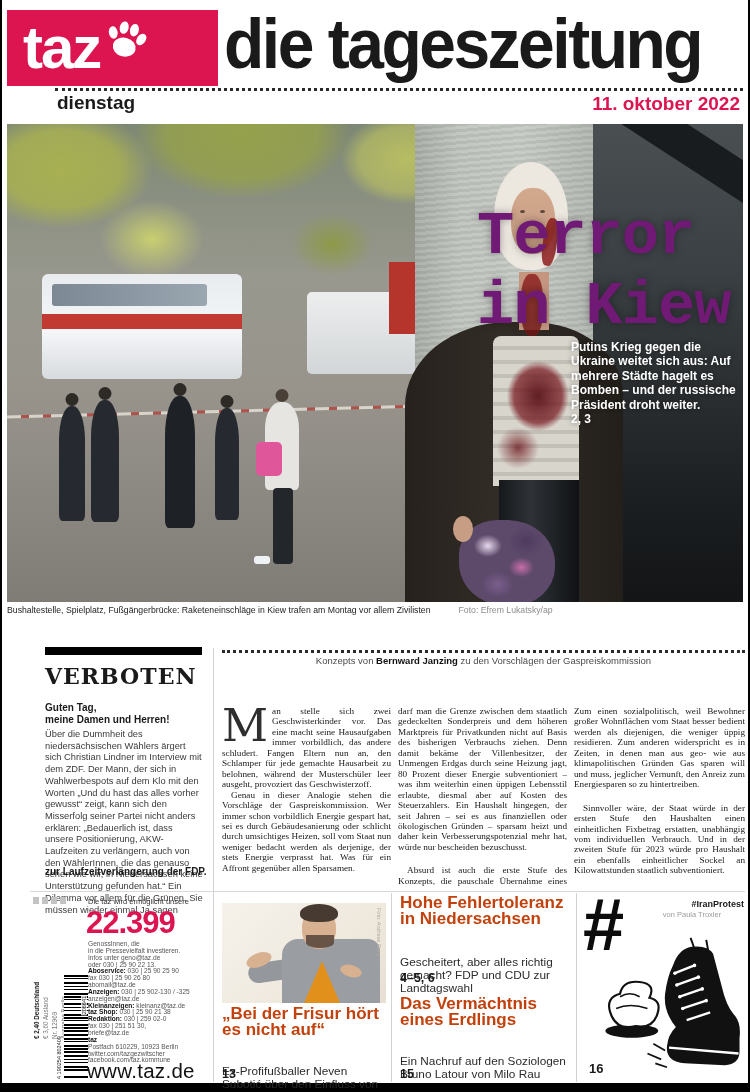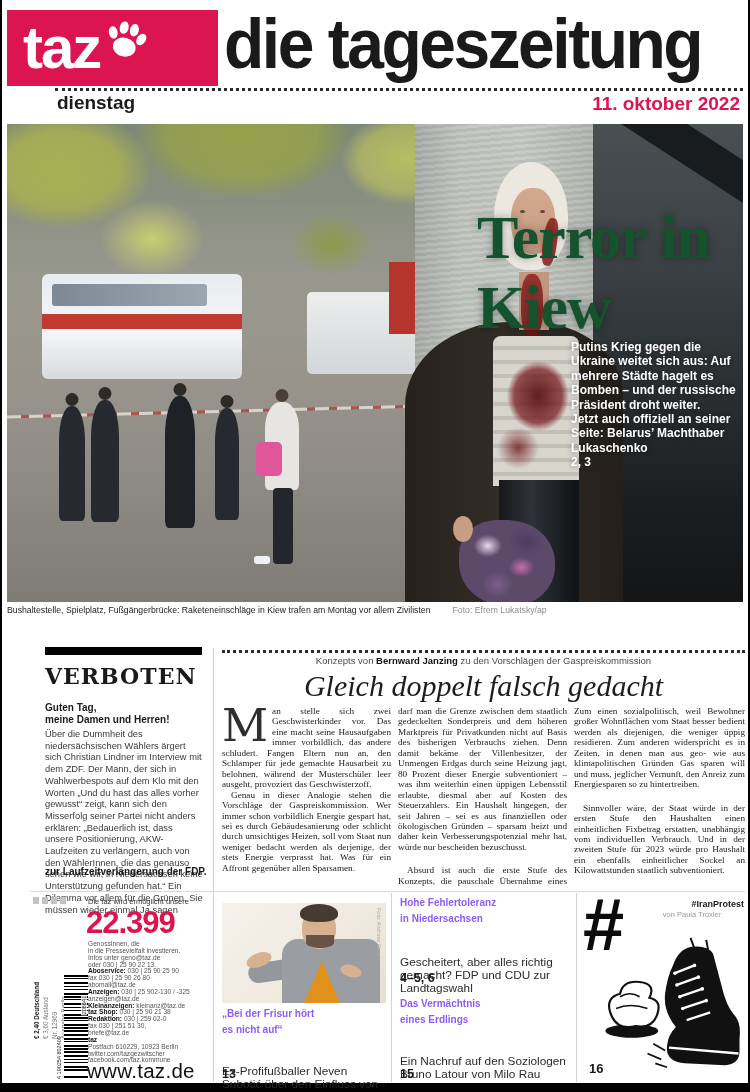--- a/index.html
+++ b/index.html
@@ -81,30 +81,30 @@
      transform:rotate(8deg);opacity:.85;}
   .w-blood2{left:514px;top:150px;width:22px;height:62px;border-radius:40%;opacity:.8;
      background:linear-gradient(180deg,#8e1c1c,#6d1414);}
   .w-scarf{left:452px;top:396px;width:96px;height:86px;border-radius:40% 50% 45% 50%;background:
      radial-gradient(20px 16px at 30% 30%,#e8d8ee,transparent 70%),
      radial-gradient(18px 14px at 65% 55%,#c86da8,transparent 70%),
      radial-gradient(22px 18px at 40% 75%,#7a5e8c,transparent 72%),
      radial-gradient(26px 22px at 70% 25%,#4e3b5e,transparent 72%),#5d4a6b;}
   .w-hand{left:446px;top:392px;width:20px;height:26px;background:#c79d84;border-radius:50%;}
 
-  #lead-headline{left:470px;top:78px;width:268px;color:#14532d;font-family:Liberation Serif, serif;
+  #lead-headline{left:470px;top:78px;width:268px;color:#701a75;font-family:Liberation Mono, monospace;
      font-weight:700;font-size:62px;line-height:70px;letter-spacing:-1px;
      text-shadow:0 0 8px rgba(0,0,0,.35);}
   #lead-dek{left:564px;top:204px;width:170px;color:#fff;font-weight:700;
      font-size:12px;line-height:14.4px;text-shadow:0 0 5px rgba(0,0,0,.45);margin-top:12px;}
   #lead-dek p{margin:0;}
   #lead-pageref{margin-top:1px;font-weight:700;}
 
   #lead-caption{left:7px;top:605px;width:736px;font-size:8.7px;color:#222;}
-  #lead-caption .credit{color:#8d8d8d;margin-left:22px;}
+  #lead-caption .credit{color:#8d8d8d;margin-left:28px;}
 
   
   #verb-bar{left:45px;top:647px;width:157px;height:8px;background:#000;}
   #dotline-comm{left:222px;right:5px;top:650px;border-top:3px dotted #2b2b2b;height:0;}
   .vline{position:absolute;width:1px;background:#d2d2d2;}
   #vline1{left:213px;top:648px;height:434px;}
   #vline2{left:391px;top:893px;height:189px;}
   #vline3{left:576px;top:893px;height:189px;}
   #hline{left:30px;top:891px;width:715px;height:1px;background:#d9d9d9;}
 
@@ -145,21 +145,21 @@
   #vert-info span{writing-mode:vertical-rl;transform:rotate(180deg);font-size:6.3px;color:#777;}
   #vert-info span:last-child{font-weight:700;color:#222;}
   #barcode{left:64px;top:975px;width:24px;height:104px;background:
      repeating-linear-gradient(180deg,#000 0 1.5px,#fff 1.5px 3px,#000 3px 4px,#fff 4px 7px,#000 7px 9px,#fff 9px 10.5px);}
   #barcode-ean{left:56px;top:975px;writing-mode:vertical-rl;transform:rotate(180deg);
      font-size:5.5px;color:#222;height:104px;}
   #barcode-code{left:81px;top:995px;writing-mode:vertical-rl;transform:rotate(180deg);
      font-size:5.5px;color:#222;background:rgba(255,255,255,.8);padding:1px 0;}
 
   
-  .t-title{font-size:10px;line-height:15.5px;font-weight:700;color:#8b5cf6;}
+  .t-title{font-size:17px;line-height:15.5px;font-weight:700;color:#c2410c;}
   .t-title span{display:block;}
   .t-body{font-size:11.8px;line-height:13px;color:#2b2b2b;margin-top:27px;}
   .t-page{font-size:12.5px;font-weight:700;}
 
   #sub-photo{left:222px;top:903px;width:164px;height:100px;overflow:hidden;
      background:linear-gradient(135deg,#f6f2eb 0%,#efe9de 60%,#e7dfd2 100%);}
   #sub-photo div{position:absolute;}
   .sp-suit{right:6px;bottom:0;width:98px;height:64px;background:#9a9da2;border-radius:16px 12px 0 0;}
   .sp-arm{left:26px;top:56px;width:78px;height:20px;background:#94979c;border-radius:10px;transform:rotate(-8deg);}
   .sp-sweater{right:46px;bottom:0;width:36px;height:42px;background:#e2901c;
@@ -235,21 +235,20 @@
     <div class="w-neck"></div>
     <div class="w-head"></div>
     <div class="w-face"></div>
     <div class="w-blood1"></div>
     <div class="w-blood2"></div>
     <div class="w-scarf"></div>
     <div class="w-hand"></div>
     <div class="abs" id="lead-headline">Terror in Kiew</div>
     <div class="abs" id="lead-dek">
       <p>Putins Krieg gegen die Ukraine weitet sich aus: Auf mehrere Städte hagelt es Bomben – und der russische Präsident droht weiter.</p>
-      <p>Jetzt auch offiziell an seiner Seite: Belarus’ Machthaber Lukaschenko</p>
       <p id="lead-pageref">2, 3</p>
     </div>
   </div>
   <div class="abs" id="lead-caption">
     <span>Bushaltestelle, Spielplatz, Fußgängerbrücke: Raketeneinschläge in Kiew trafen am Montag vor allem Zivilisten</span><span class="credit">Foto: Efrem Lukatsky/ap</span>
   </div>
 
   <div class="abs" id="verb-bar"></div>
   <div class="abs" id="dotline-comm"></div>
   <div class="vline" id="vline1"></div>
@@ -261,21 +260,20 @@
   <div class="abs" id="verb-salut">
     <span>Guten Tag,</span>
     <span>meine Damen und Herren!</span>
   </div>
   <div class="abs" id="verb-body">Über die Dummheit des niedersächsischen Wählers ärgert sich Christian Lindner im Interview mit dem ZDF. Der Mann, der sich in Wahlwerbespots auf dem Klo mit den Worten „Und du hast das alles vorher gewusst“ zeigt, kann sich den Misserfolg seiner Partei nicht anders erklären: „Bedauerlich ist, dass unsere Positionierung, AKW-Laufzeiten zu verlängern, auch von den WählerInnen, die das genauso sehen wie wir, in Niedersachsen keine Unterstützung gefunden hat.“ Ein Dilemma vor allem für die Grünen. Sie müssen wieder einmal Ja sagen</div>
   <div class="abs" id="verb-punch">zur Laufzeitverlängerung der FDP.</div>
 
   <div class="abs" id="comm-kicker">
     <span>Konzepts von </span><b>Bernward Janzing</b><span> zu den Vorschlägen der Gaspreiskommission</span>
   </div>
-  <div class="abs" id="comm-title">Gleich doppelt falsch gedacht</div>
   <div class="abs ccol" id="ccol1">
     <p><span class="dropcap">M</span><span>an stelle sich zwei Geschwisterkinder vor. Das eine macht seine Hausaufgaben immer vorbildlich, das andere schludert. Fangen Eltern nun an, den Schlamper für jede gemachte Hausarbeit zu belohnen, während der Musterschüler leer ausgeht, provoziert das Geschwisterzoff.</span></p>
     <div class="plist all-indent">
         <p>Genau in dieser Analogie stehen die Vorschläge der Gaspreiskommission. Wer immer schon vorbildlich Energie gespart hat, sei es durch Gebäudesanierung oder schlicht durch umsichtiges Heizen, soll vom Staat nun weniger bedacht werden als derjenige, der stets Energie verprasst hat. Was für ein Affront gegenüber allen Sparsamen.</p>
         <p>Nun ist die Idee, ein Grundkontingent an Gas oder Fernwärme zum staatlich gedeckelten Preis anzubieten und bei den darüber hinausgehenden Mengen den vollen Marktpreis wirken zu lassen, durchaus ein diskussionswürdiger Ansatz. Nur</p>
       </div>
   </div>
   <div class="abs ccol" id="ccol2">
     <div class="plist">
         <p>darf man die Grenze zwischen dem staatlich gedeckelten Sonderpreis und dem höheren Marktpreis für Privatkunden nicht auf Basis des bisherigen Verbrauchs ziehen. Denn damit bekäme der Villenbesitzer, der Unmengen Erdgas durch seine Heizung jagt, 80 Prozent dieser Energie subventioniert – was ihm weiterhin einen üppigen Lebensstil erlaubte, diesmal aber auf Kosten des Steuerzahlers. Ein Haushalt hingegen, der seit Jahren – sei es aus finanziellen oder ökologischen Gründen – sparsam heizt und daher kein Verbesserungspotenzial mehr hat, würde nur bescheiden bezuschusst.</p>

